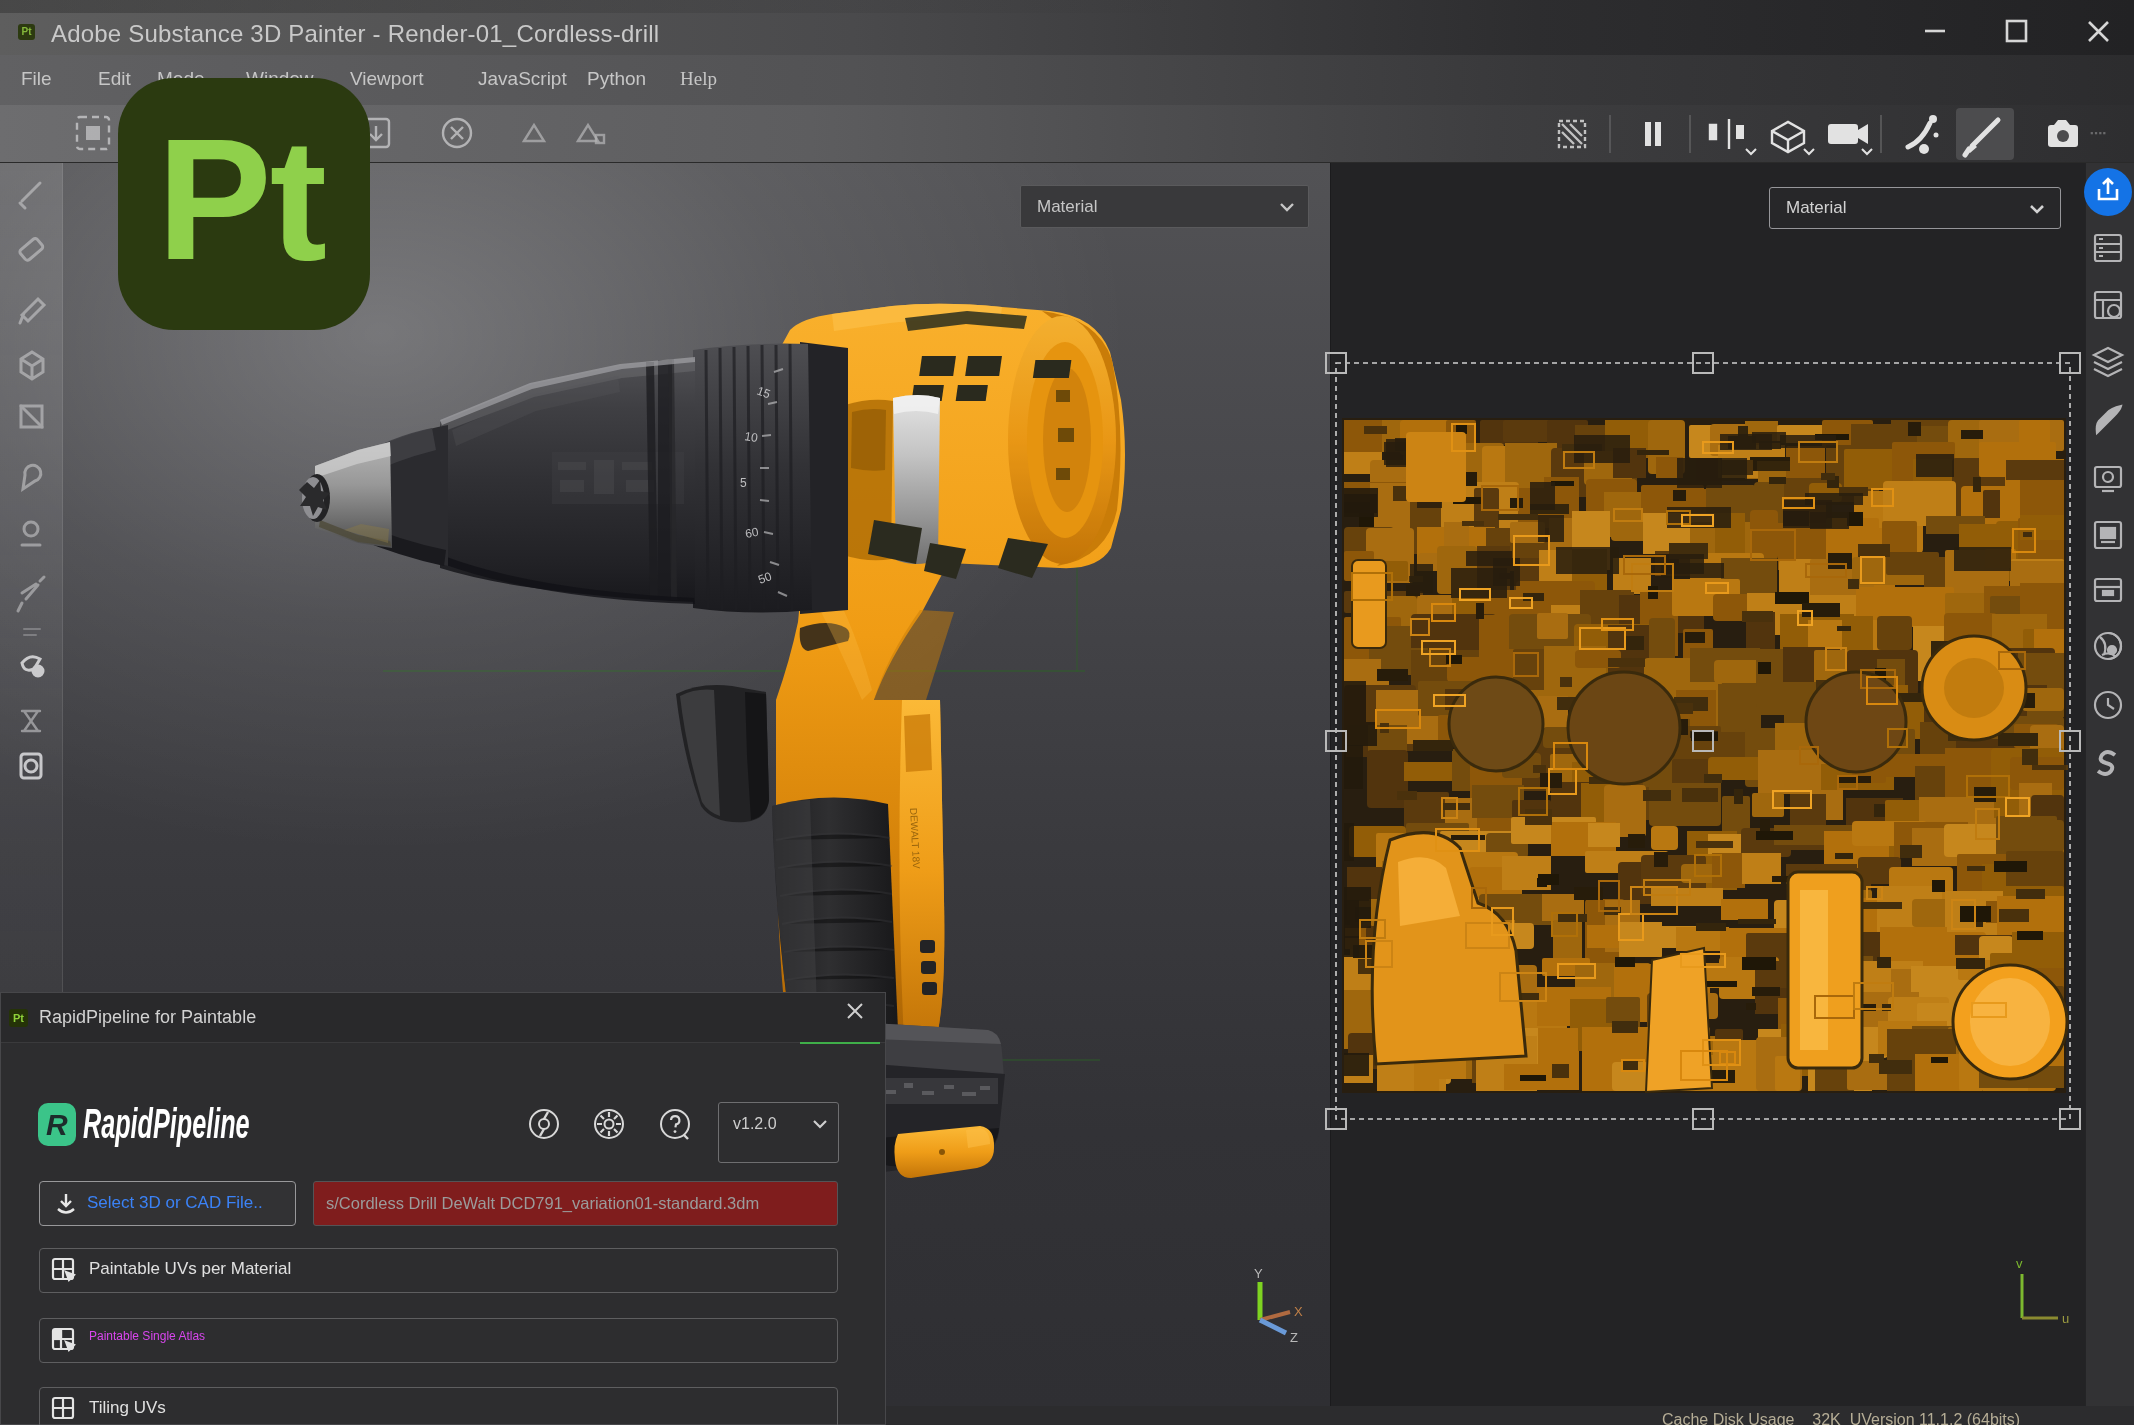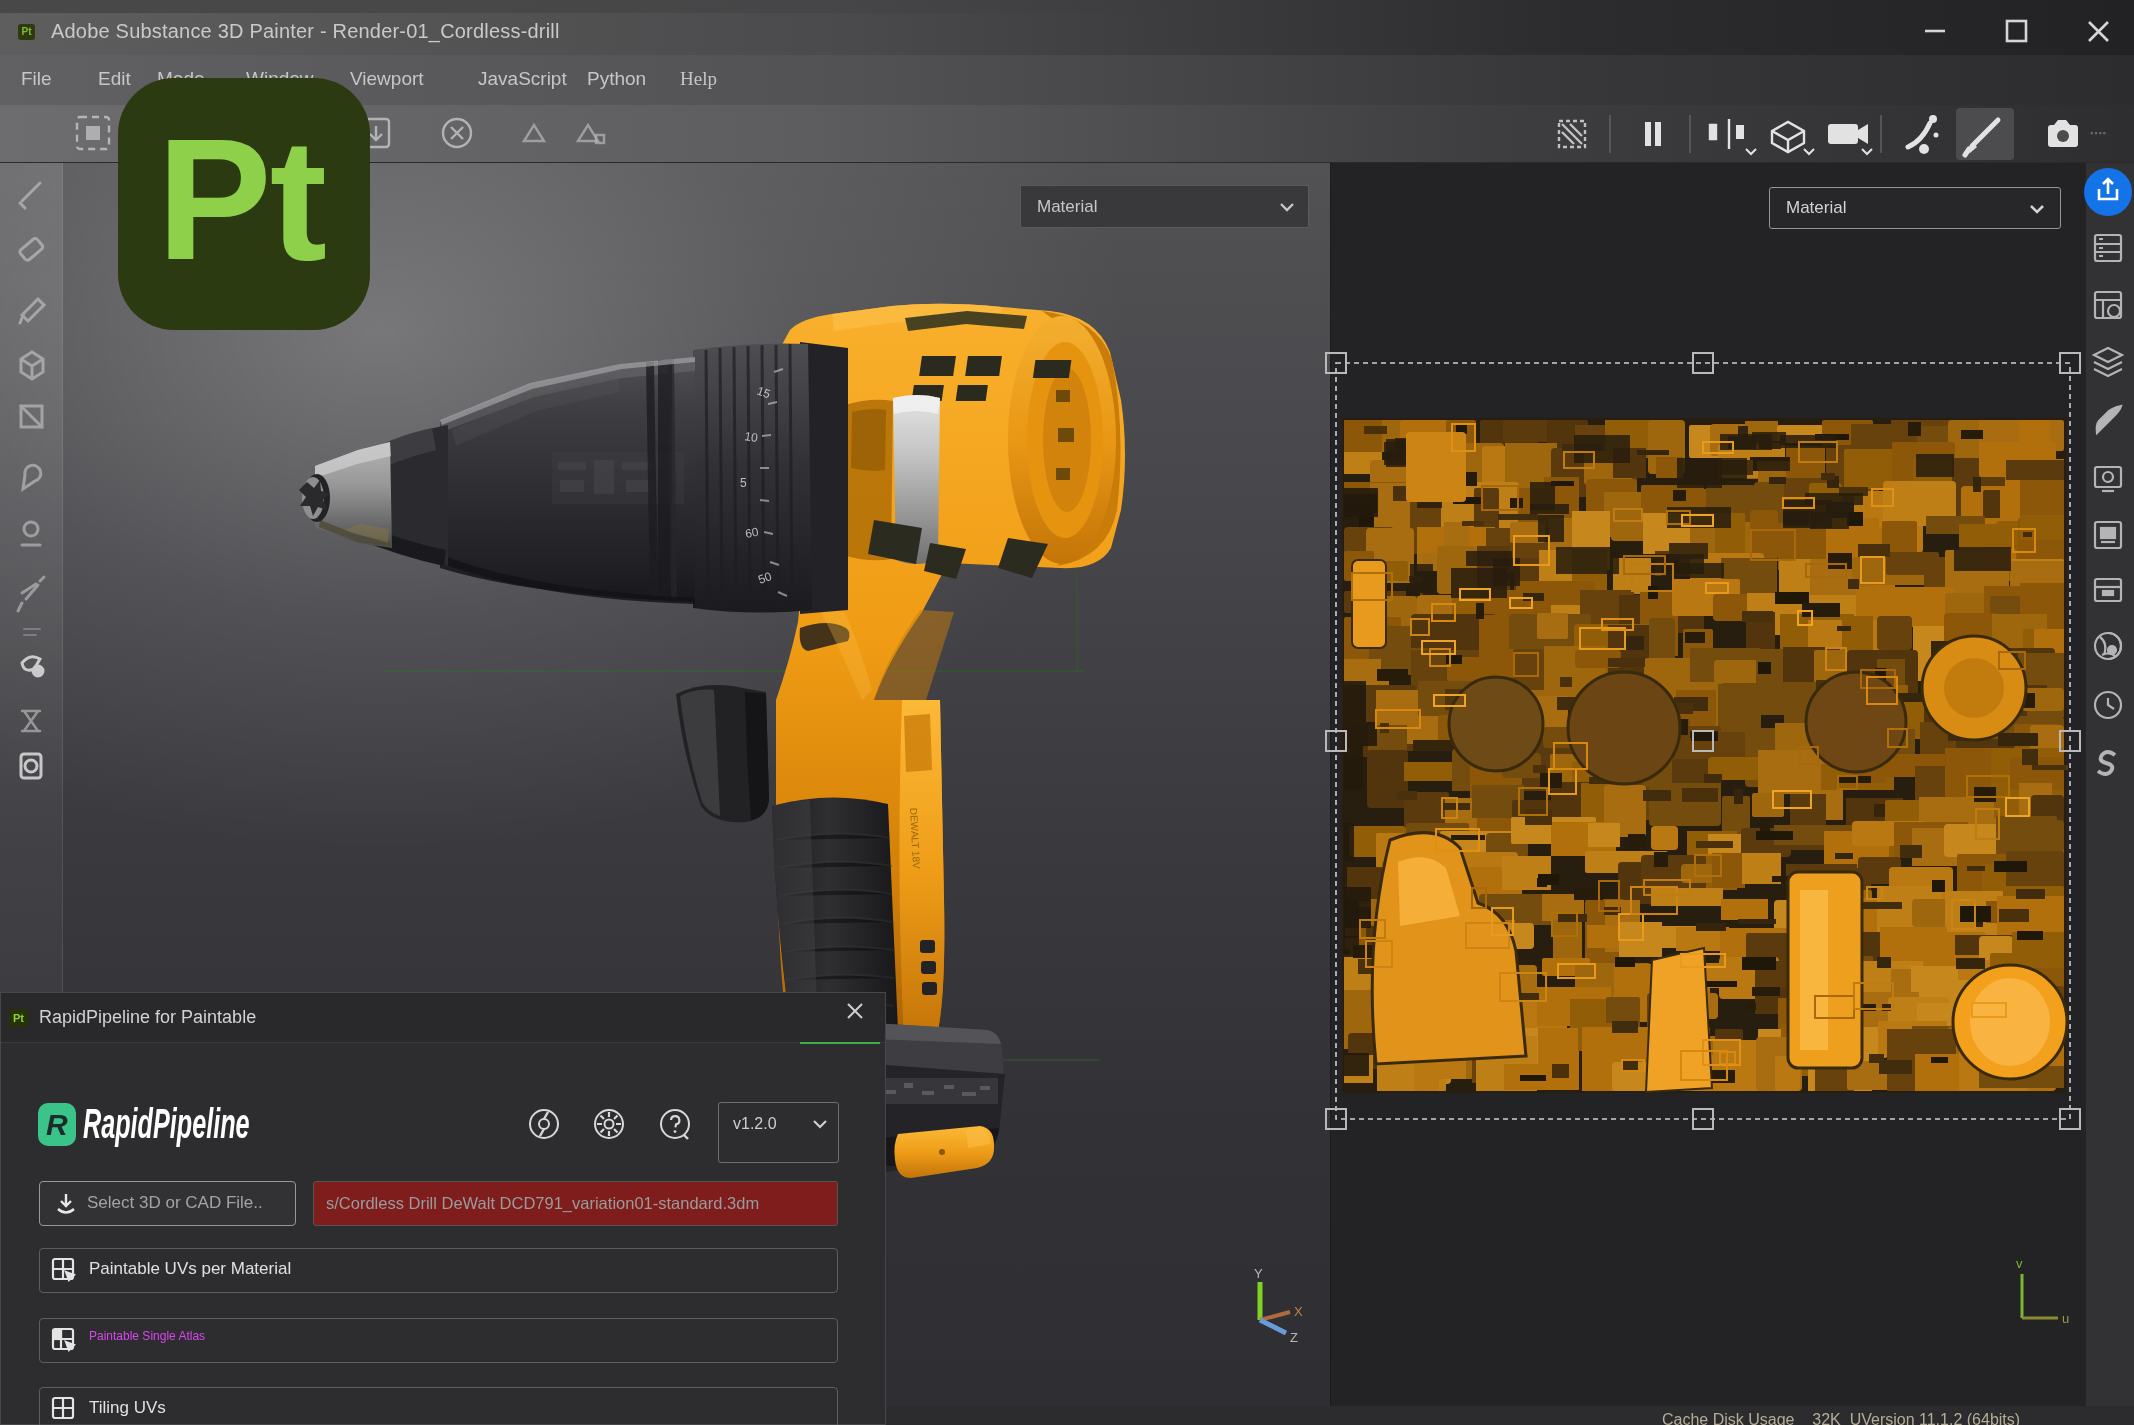--- a/index.html
+++ b/index.html
@@ -7,21 +7,21 @@
 .abs { position:absolute; }
 </style></head>
 <body>
 
 <div class="abs" style="left:0;top:0;width:2134px;height:55px;background:linear-gradient(90deg,#5e5e5e 0%,#4a4a4c 40%,#2d2d2f 72%,#222224 100%);"></div>
 <div class="abs" style="left:0;top:0;width:1200px;height:13px;background:linear-gradient(90deg,rgba(30,30,30,0.35),rgba(30,30,30,0.0));"></div>
 <div class="abs" style="left:0;top:55px;width:2134px;height:50px;background:linear-gradient(90deg,#616163 0%,#525254 40%,#38383a 72%,#2c2c2e 100%);"></div>
 <div class="abs" style="left:0;top:105px;width:2134px;height:58px;background:linear-gradient(90deg,#6d6d6f 0%,#5d5d5f 38%,#3e3e40 70%,#2e2e30 100%);border-bottom:1px solid #2a2a2a;"></div>
 
 <div class="abs" style="left:18px;top:24px;width:17px;height:16px;background:#2c3a10;border-radius:3px;color:#84b83a;font-size:10px;font-weight:bold;text-align:center;line-height:16px;">Pt</div>
-<div class="abs" style="left:51px;top:20px;font-size:20px;color:#c9c9c9;letter-spacing:0.2px;">Adobe Substance 3D Painter - Render-01_Cordless-drill</div>
+<div class="abs" style="left:51px;top:20px;font-size:24px;color:#c9c9c9;letter-spacing:0.2px;">Adobe Substance 3D Painter - Render-01_Cordless-drill</div>
 <svg class="abs" style="left:1900px;top:12px;" width="230" height="36" viewBox="0 0 230 36">
  <g stroke="#d6d6d6" stroke-width="2.6" fill="none">
   <path d="M25 19 h20"></path>
   <rect x="107" y="9" width="19" height="20"></rect>
   <path d="M189 10 l19 19 m0 -19 l-19 19"></path>
  </g>
 </svg>
 <div class="abs" style="top:68px;left:0;width:1000px;height:24px;color:#c6c6c6;font-size:19px;padding-left:17px;">
 <span class="abs" style="left:21px;">File</span>
 <span class="abs" style="left:86px;margin-left:12px;">Edit</span>
@@ -1128,21 +1128,21 @@
       </svg>
   </div>
 
   <div class="abs" style="left:38px;top:188px;width:257px;height:45px;background:#323234;border:1px solid #98989a;border-radius:4px;"></div>
   <svg class="abs" style="left:52px;top:198px;" width="26" height="26" viewBox="0 0 26 26">
     <g stroke="#e8e8e8" stroke-width="2.4" fill="none">
         <path d="M13 3 v12 m-5 -5 l5 5 5 -5"></path>
         <path d="M5 18 q8 7 16 0"></path>
       </g>
   </svg>
-  <div class="abs" style="left:86px;top:200px;font-size:17px;color:#a3a3a3;">Select 3D or CAD File..</div>
+  <div class="abs" style="left:86px;top:200px;font-size:17px;color:#3b82f6;">Select 3D or CAD File..</div>
   <div class="abs" style="left:312px;top:188px;width:525px;height:45px;background:#7f1d1d;border:1px solid #545456;border-radius:3px;color:#9b9b9b;font-size:16.5px;line-height:43px;padding-left:12px;white-space:nowrap;overflow:hidden;">s/Cordless Drill DeWalt DCD791_variation01-standard.3dm</div>
 
   <div class="abs" style="left:38px;top:255px;width:799px;height:45px;border:1px solid #5e5e60;border-radius:4px;"></div>
   <svg class="abs" style="left:50px;top:264px;" width="28" height="28" viewBox="0 0 28 28">
       <g stroke="#e4e4e4" stroke-width="2.2" fill="none">
         <rect x="2" y="2" width="20" height="20" rx="2"></rect>
         <path d="M12 2 v20 M2 12 h20"></path>
         <path d="M15 15 l8 3 -5 5 -3 -8 z" fill="#e4e4e4"></path>
       </g>
     </svg>

